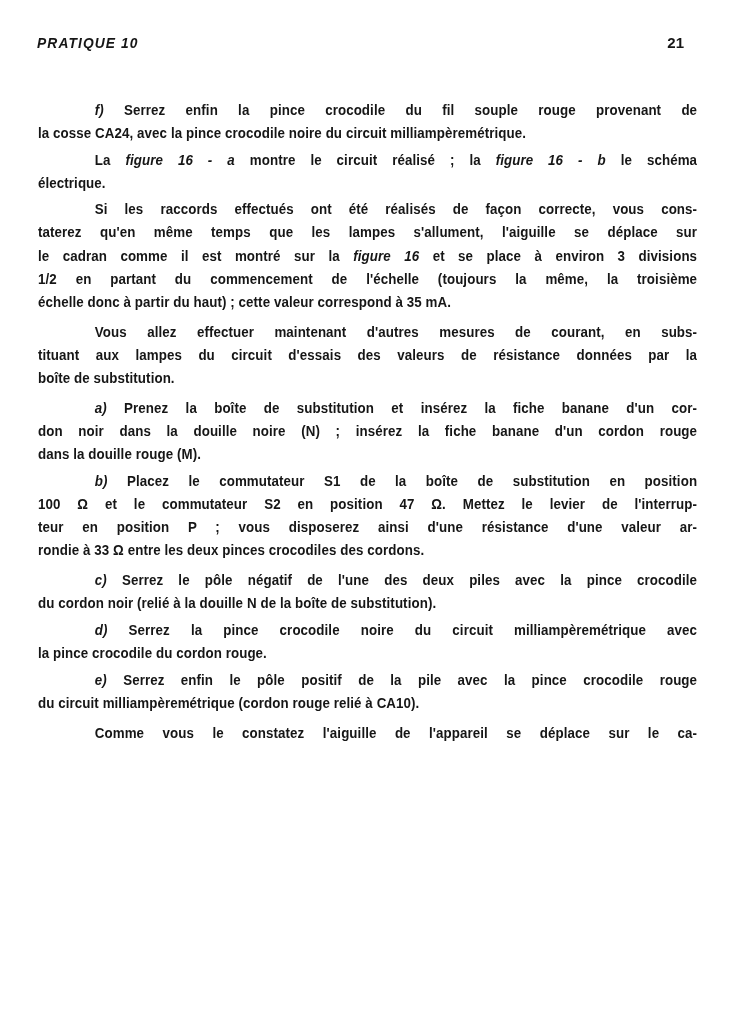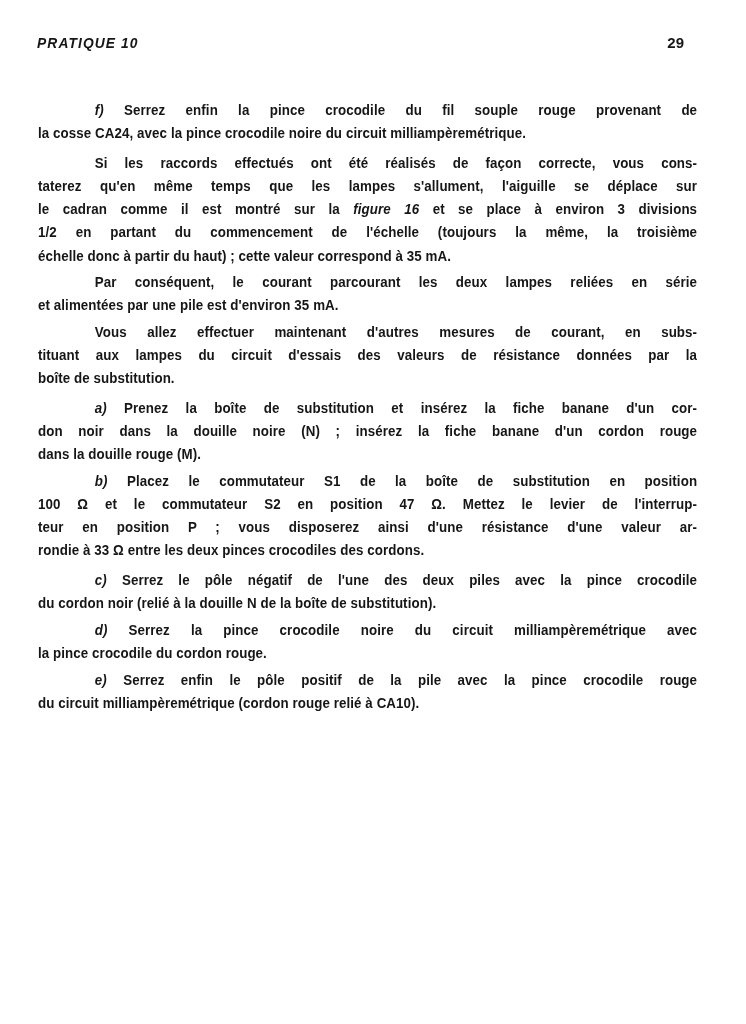--- a/index.html
+++ b/index.html
@@ -16,42 +16,42 @@
   .line.indent { padding-left:66px; box-sizing:border-box; }
   .line.indent-small { padding-left:24px; box-sizing:border-box; }
   .gap { height:3.5px; }
   i { font-style:italic; }
 </style>
 </head>
 <body>
 
 <div class="header">
   <span class="running-title">PRATIQUE 10</span>
-  <span class="page-number">29</span>
+  <span class="page-number">21</span>
 </div>
 
 <div class="body" id="body">
     <div class="para">
       <span class="line indent"><i>f)</i><span> Serrez enfin la pince crocodile du fil souple rouge provenant de</span></span>
       <span class="line last"><span>la cosse CA24, avec la pince crocodile noire du circuit milliampèremétrique.</span></span>
     </div>
     <div class="gap"></div>
+    <div class="para">
+      <span class="line indent"><span>La </span><i>figure 16 - a</i><span> montre le circuit réalisé ; la </span><i>figure 16 - b</i><span> le schéma</span></span>
+      <span class="line last"><span>électrique.</span></span>
+    </div>
     <div class="gap"></div>
     <div class="para">
       <span class="line indent"><span>Si les raccords effectués ont été réalisés de façon correcte, vous cons-</span></span>
       <span class="line"><span>taterez qu'en même temps que les lampes s'allument, l'aiguille se déplace sur</span></span>
       <span class="line"><span>le cadran comme il est montré sur la </span><i>figure 16</i><span> et se place à environ 3 divisions</span></span>
       <span class="line"><span>1/2 en partant du commencement de l'échelle (toujours la même, la troisième</span></span>
       <span class="line last"><span>échelle donc à partir du haut) ; cette valeur correspond à 35 mA.</span></span>
     </div>
     <div class="gap"></div>
-    <div class="para">
-      <span class="line indent"><span>Par conséquent, le courant parcourant les deux lampes reliées en série</span></span>
-      <span class="line last"><span>et alimentées par une pile est d'environ 35 mA.</span></span>
-    </div>
     <div class="gap"></div>
     <div class="para">
       <span class="line indent"><span>Vous allez effectuer maintenant d'autres mesures de courant, en subs-</span></span>
       <span class="line"><span>tituant aux lampes du circuit d'essais des valeurs de résistance données par la</span></span>
       <span class="line last"><span>boîte de substitution.</span></span>
     </div>
     <div class="gap"></div>
     <div class="gap"></div>
     <div class="para">
       <span class="line indent"><i>a)</i><span> Prenez la boîte de substitution et insérez la fiche banane d'un cor-</span></span>
@@ -76,13 +76,16 @@
       <span class="line indent"><i>d)</i><span> Serrez la pince crocodile noire du circuit milliampèremétrique avec</span></span>
       <span class="line last"><span>la pince crocodile du cordon rouge.</span></span>
     </div>
     <div class="gap"></div>
     <div class="para">
       <span class="line indent"><i>e)</i><span> Serrez enfin le pôle positif de la pile avec la pince crocodile rouge</span></span>
       <span class="line last"><span>du circuit milliampèremétrique (cordon rouge relié à CA10).</span></span>
     </div>
     <div class="gap"></div>
     <div class="gap"></div>
+    <div class="para">
+      <span class="line indent"><span>Comme vous le constatez l'aiguille de l'appareil se déplace sur le ca-</span></span>
+    </div>
   </div>
 
 </body></html>

